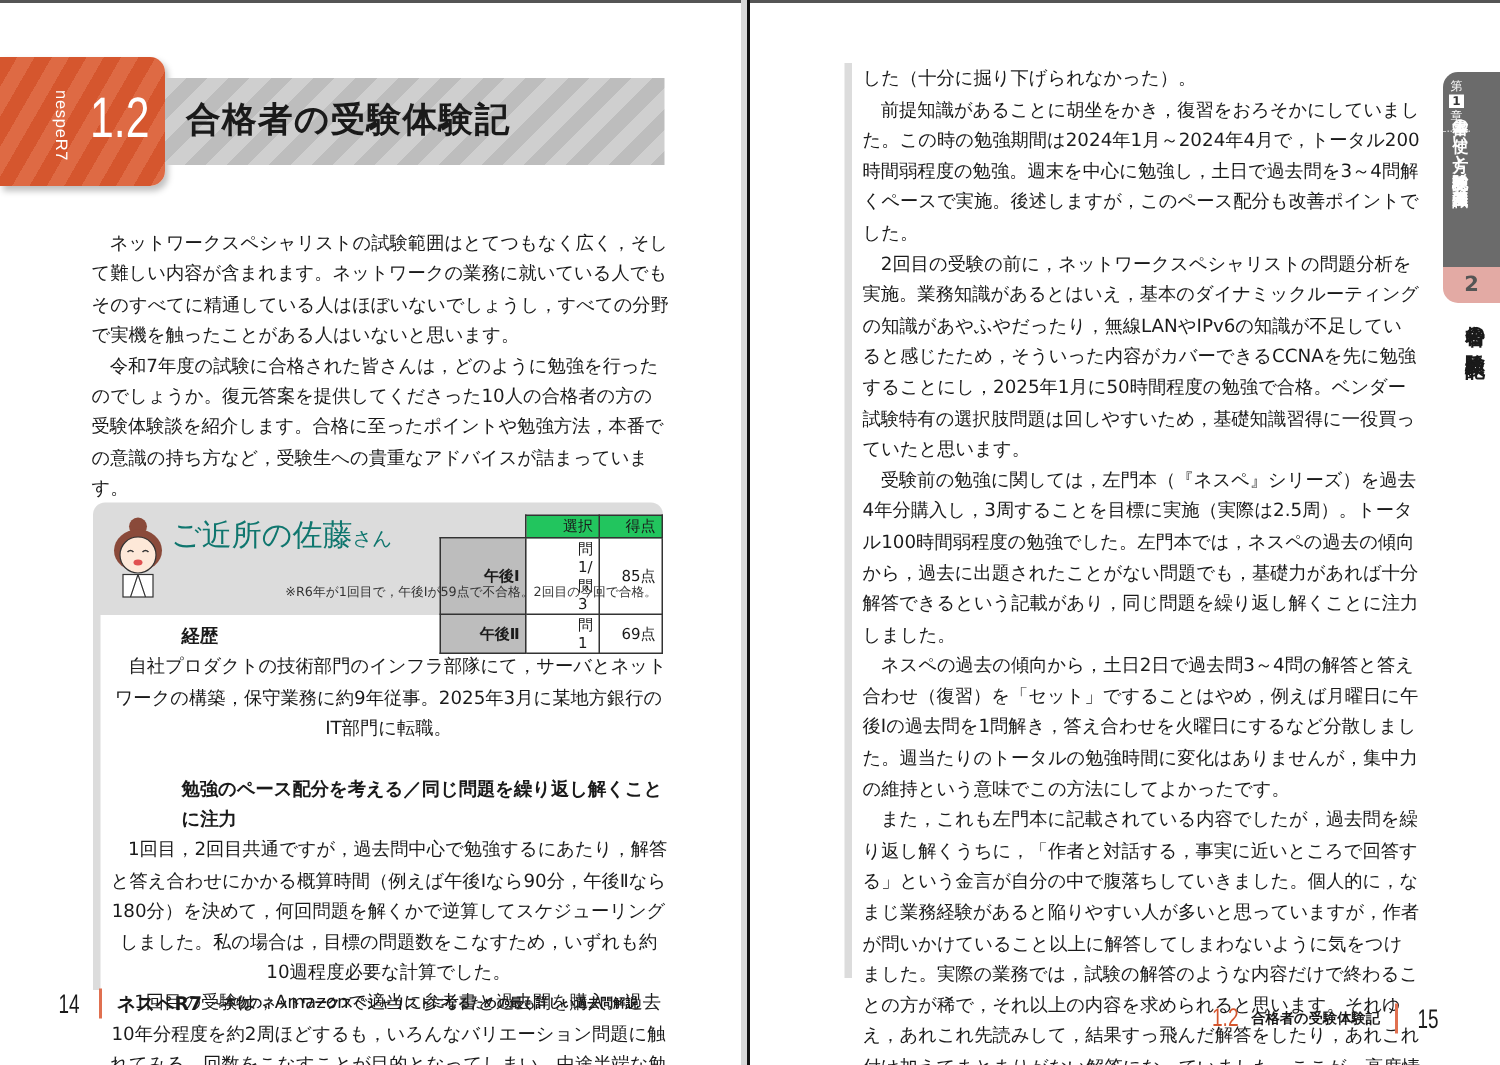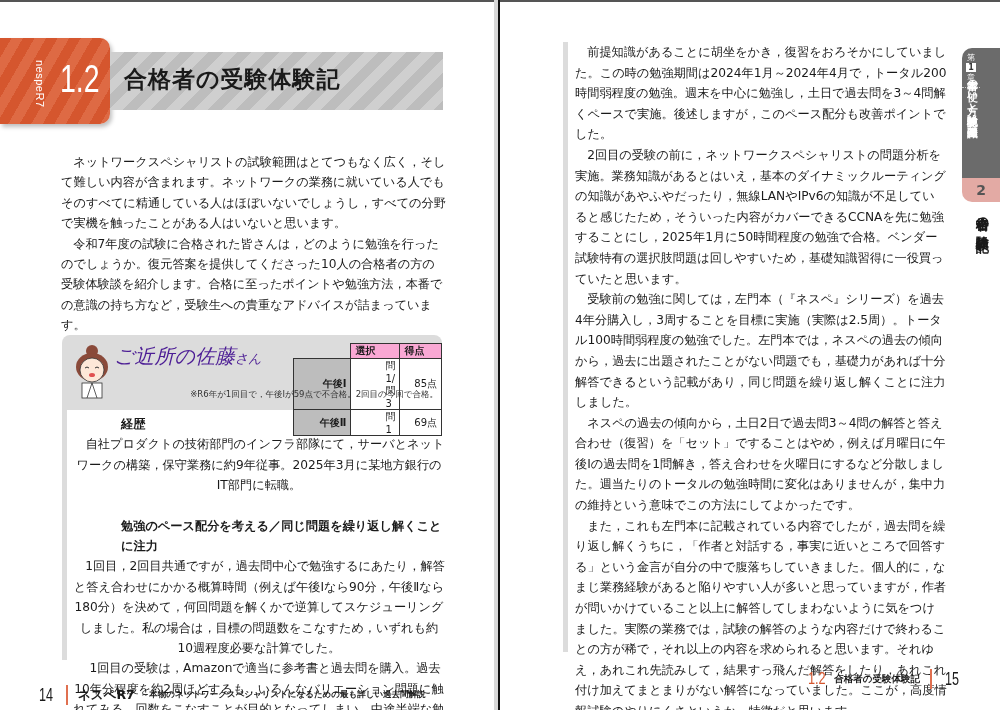--- a/index.html
+++ b/index.html
@@ -20,38 +20,38 @@
   .section-tab .num { position: absolute; left: 60px; top: 20px; color: #fff; font-size: 38px; font-family: "Liberation Sans", sans-serif; transform: scaleX(0.75); transform-origin: left top; }
   .title-band { position: absolute; left: 110px; top: 52px; width: 333px; height: 58px;
     background: repeating-linear-gradient(135deg, #cfcfcf 0 10px, #bdbdbd 10px 20px); }
   .title-band .title { position: absolute; left: 14px; top: 12px; font-size: 23px; font-weight: bold; color: #1a1a1a; letter-spacing: 1px; }
 
   .intro { position: absolute; left: 61px; top: 152px; width: 385px; font-size: 12.2px; line-height: 20.4px; }
   .intro p { text-indent: 1em; }
 
   .profile-box { position: absolute; left: 62px; top: 335px; width: 380px; height: 75px; background: #dcdcdc; border-radius: 8px 8px 0 0; }
   .avatar { position: absolute; left: 8px; top: 8px; width: 44px; height: 56px; }
-  .profile-name { position: absolute; left: 52px; top: 8px; font-size: 20px; color: #4c1d95; font-style: italic; }
+  .profile-name { position: absolute; left: 52px; top: 8px; font-size: 20px; color: #0f766e; }
   .profile-name .san { font-size: 13px; }
   .score-table { position: absolute; left: 231px; top: 8px; border-collapse: collapse; font-size: 10px; }
   .score-table td, .score-table th { border: 1px solid #333; height: 13px; padding: 0 4px; }
-  .score-table th { background: #f9a8d4; font-weight: bold; width: 44px; text-align: left; }
+  .score-table th { background: #22c55e; font-weight: normal; width: 44px; text-align: right; }
   .score-table td.rowh { background: #bdbdbd; font-weight: bold; text-align: right; width: 62px; }
   .score-table td.sel { background: #fff; width: 44px; padding-left: 34px; }
   .score-table td.pts { background: #fff; text-align: right; width: 44px; }
   .score-table .blank { border: none; background: transparent; }
   .profile-note { position: absolute; right: 4px; top: 54px; font-size: 8.5px; color: #333; }
 
   .profile-body { position: absolute; left: 62px; top: 410px; width: 380px; height: 250px; border-left: 5px solid #dcdcdc; }
   .profile-body .inner { position: absolute; left: 6px; top: 4px; width: 372px; font-size: 12.2px; line-height: 20.4px; }
   .profile-body h4 { font-size: 12.2px; font-weight: bold; margin-left: 48px; }
   .profile-body p { text-indent: 1em; text-align: center; }
   .profile-body .gap { height: 20px; }
 
-  .footer-left { position: absolute; left: 36px; top: 684px; height: 22px; display: flex; align-items: center; }
+  .footer-left { position: absolute; left: 36px; top: 658px; height: 22px; display: flex; align-items: center; }
   .page-num { font-size: 18px; font-family: "Liberation Sans", sans-serif; transform: scaleX(0.7); }
   .footer-sep { width: 2px; height: 20px; background: #e07050; margin: 0 10px 0 10px; }
   .footer-book { font-size: 12.5px; font-weight: bold; text-align: right; }
   .footer-sub { font-size: 8.5px; font-weight: bold; margin-left: 6px; }
 
   
   .right-bar { position: absolute; left: 563px; top: 42px; width: 5px; height: 610px; background: #dcdcdc; }
   .right-text { position: absolute; left: 575px; top: 42px; width: 372px; font-size: 12.2px; line-height: 20.6px; }
   .right-text p { text-indent: 1em; }
   .right-text p.cont { text-indent: 0; }
@@ -136,20 +136,21 @@
 
   <div class="footer-left">
     <span class="page-num">14</span>
     <span class="footer-sep"></span>
     <span class="footer-book">ネスペR7</span>
     <span class="footer-sub">～本物のネットワークスペシャリストになるための最も詳しい過去問解説</span>
   </div>
 
   <div class="right-bar"></div>
   <div class="right-text">
+    <p class="cont">した（十分に掘り下げられなかった）。</p>
     <p>前提知識があることに胡坐をかき，復習をおろそかにしていました。この時の勉強期間は2024年1月～2024年4月で，トータル200時間弱程度の勉強。週末を中心に勉強し，土日で過去問を3～4問解くペースで実施。後述しますが，このペース配分も改善ポイントでした。</p>
     <p>2回目の受験の前に，ネットワークスペシャリストの問題分析を実施。業務知識があるとはいえ，基本のダイナミックルーティングの知識があやふやだったり，無線LANやIPv6の知識が不足していると感じたため，そういった内容がカバーできるCCNAを先に勉強することにし，2025年1月に50時間程度の勉強で合格。ベンダー試験特有の選択肢問題は回しやすいため，基礎知識習得に一役買っていたと思います。</p>
     <p>受験前の勉強に関しては，左門本（『ネスペ』シリーズ）を過去4年分購入し，3周することを目標に実施（実際は2.5周）。トータル100時間弱程度の勉強でした。左門本では，ネスペの過去の傾向から，過去に出題されたことがない問題でも，基礎力があれば十分解答できるという記載があり，同じ問題を繰り返し解くことに注力しました。</p>
     <p>ネスペの過去の傾向から，土日2日で過去問3～4問の解答と答え合わせ（復習）を「セット」ですることはやめ，例えば月曜日に午後Ⅰの過去問を1問解き，答え合わせを火曜日にするなど分散しました。週当たりのトータルの勉強時間に変化はありませんが，集中力の維持という意味でこの方法にしてよかったです。</p>
     <p>また，これも左門本に記載されている内容でしたが，過去問を繰り返し解くうちに，「作者と対話する，事実に近いところで回答する」という金言が自分の中で腹落ちしていきました。個人的に，なまじ業務経験があると陥りやすい人が多いと思っていますが，作者が問いかけていること以上に解答してしまわないように気をつけました。実際の業務では，試験の解答のような内容だけで終わることの方が稀で，それ以上の内容を求められると思います。それゆえ，あれこれ先読みして，結果すっ飛んだ解答をしたり，あれこれ付け加えてまとまりがない解答になっていました。ここが，高度情報試験のやりにくさというか，特徴だと思います。</p>
   </div>
 
   <div class="thumb-tab">
     <div class="thumb-chap">
       <span>第</span><span class="cn">1</span><span>章</span>

